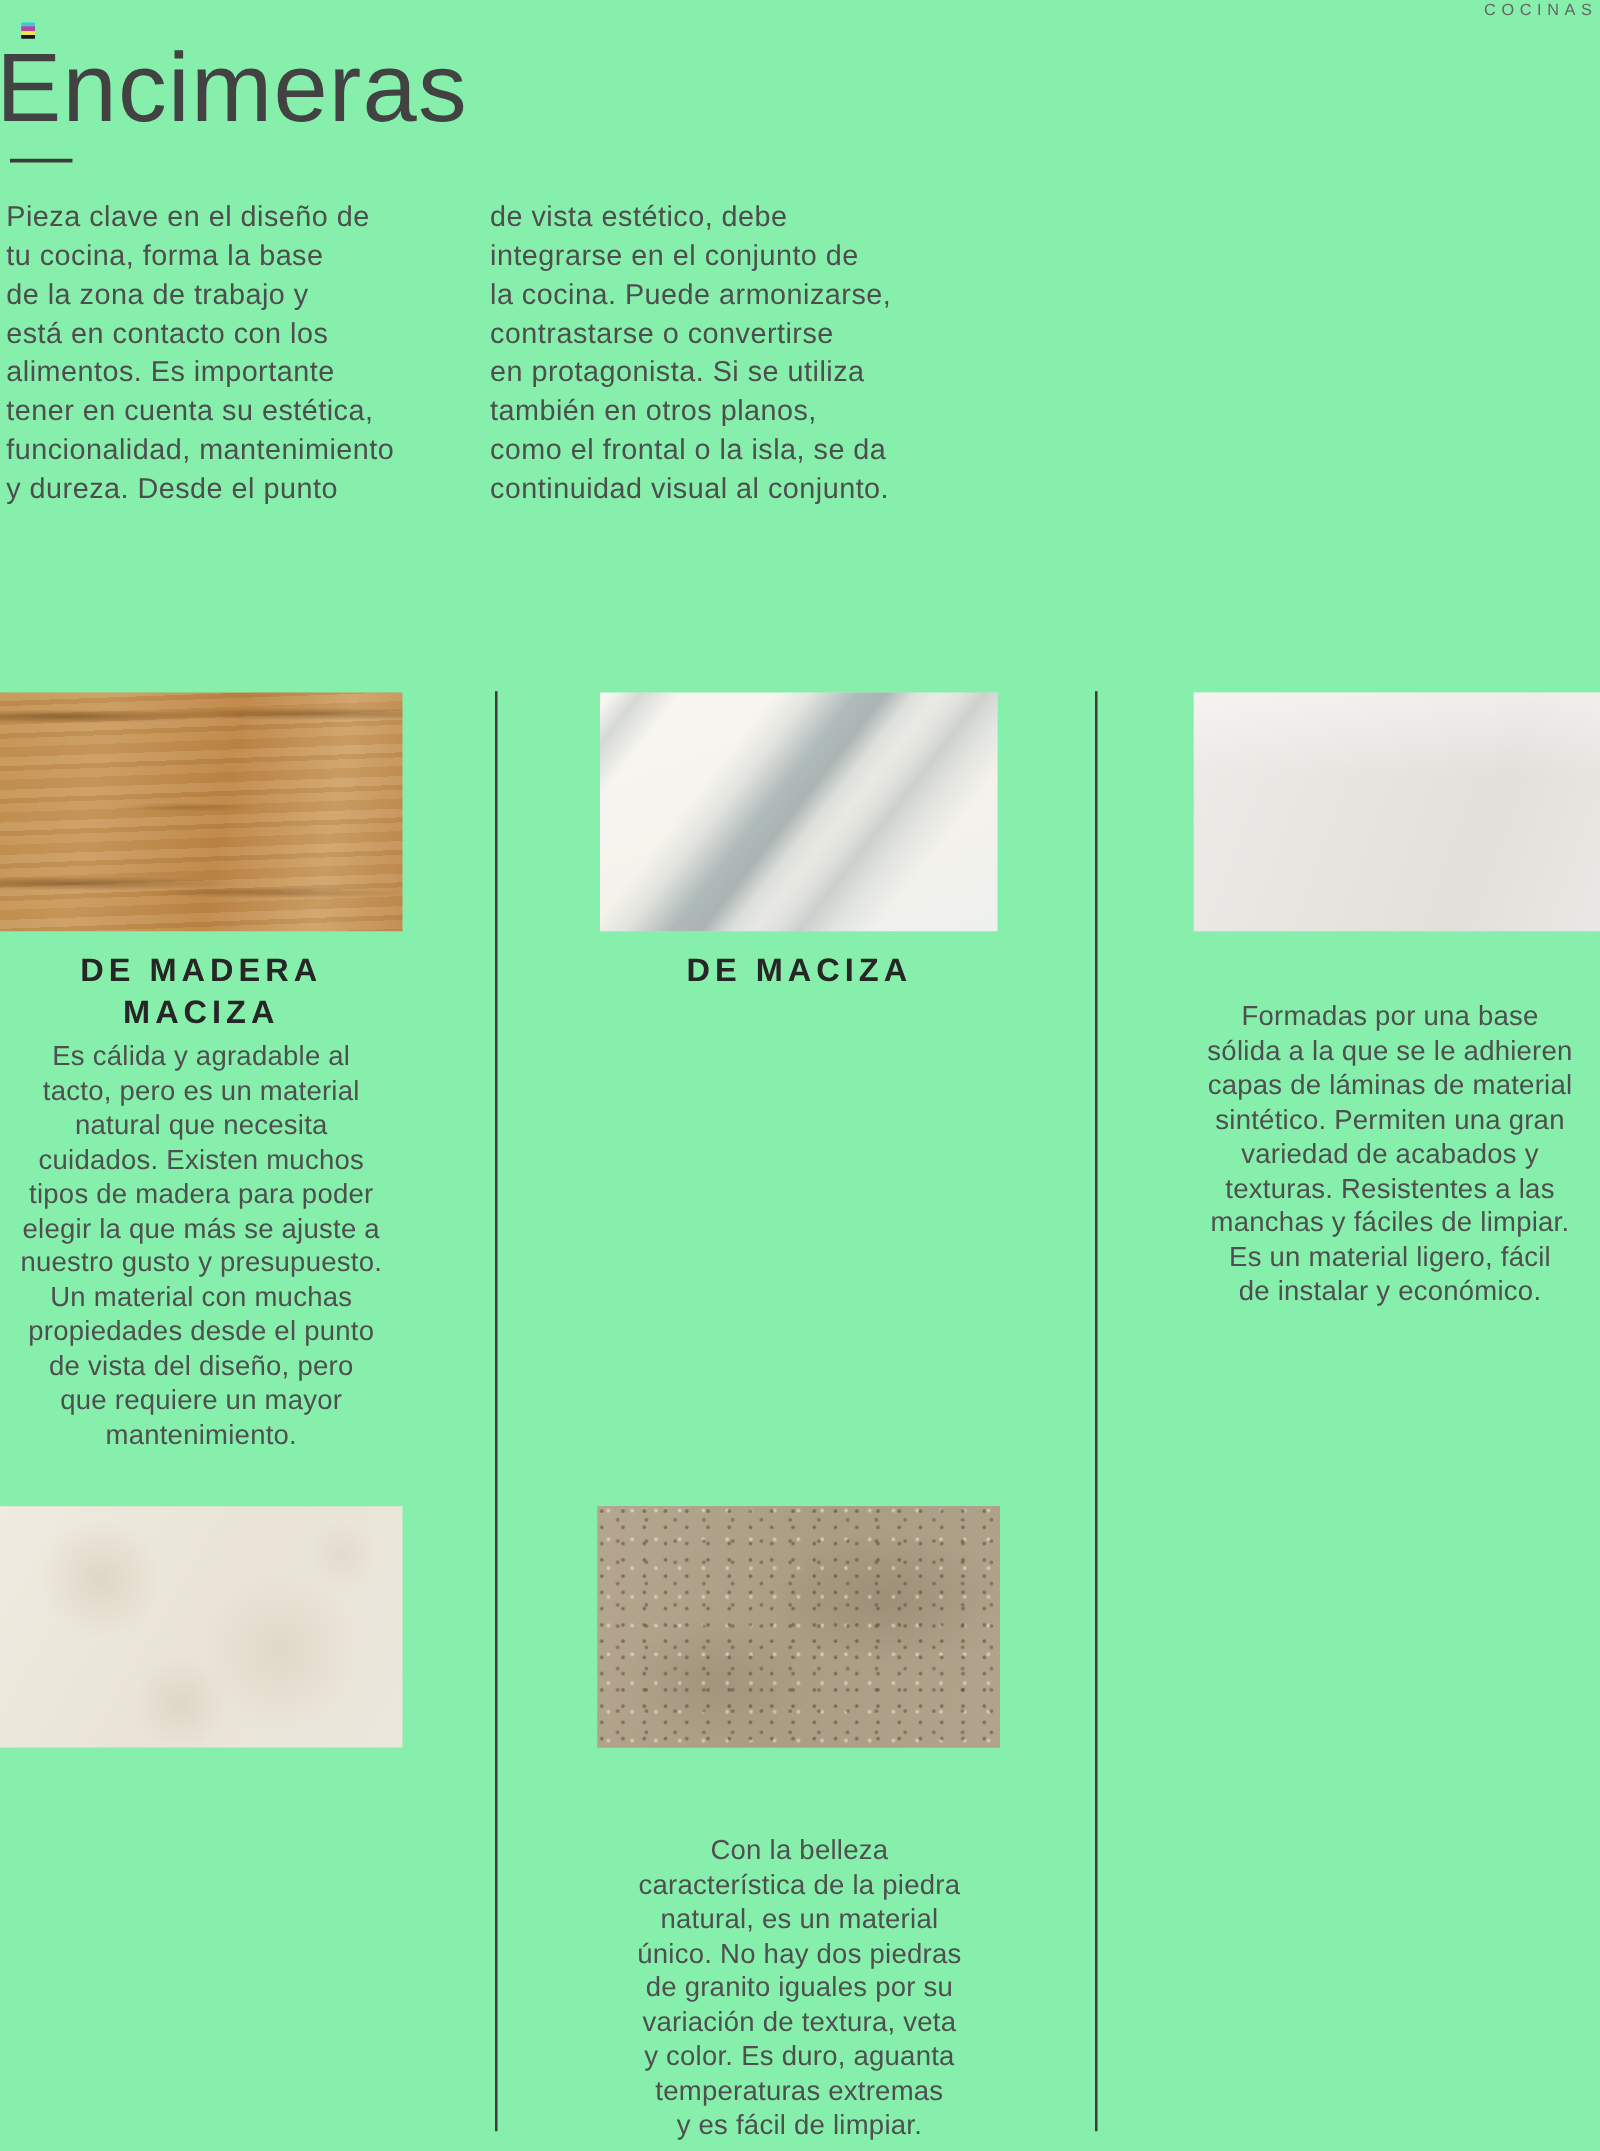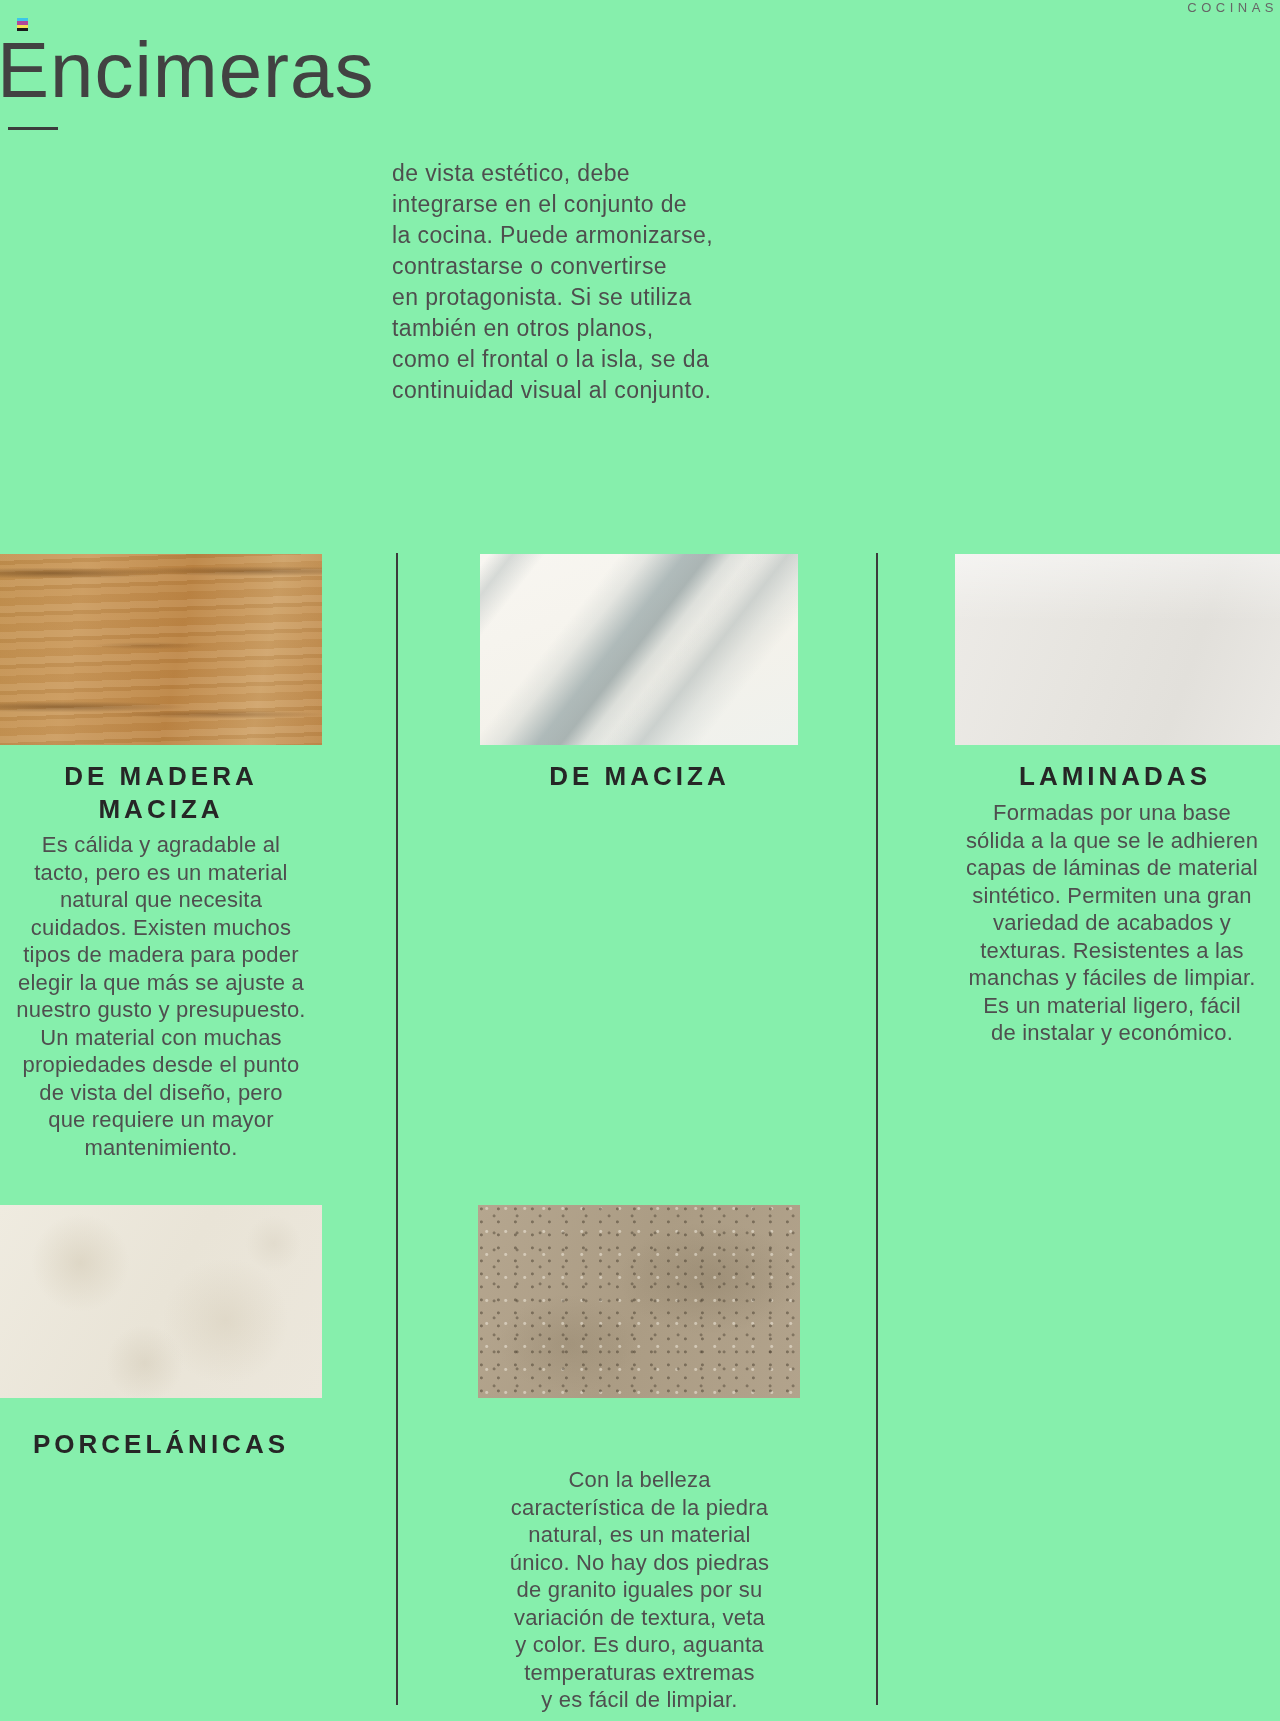--- a/index.html
+++ b/index.html
@@ -127,20 +127,28 @@
     <i class="s2"></i>
     <i class="s3"></i>
     <i class="s4"></i>
   </div>
 
   <div class="kicker">COCINAS</div>
 
   <h1 class="title">Encimeras</h1>
   <div class="title-rule"></div>
 
+  <p class="intro col-a">Pieza clave en el diseño de
+tu cocina, forma la base
+de la zona de trabajo y
+está en contacto con los
+alimentos. Es importante
+tener en cuenta su estética,
+funcionalidad, mantenimiento
+y dureza. Desde el punto</p>
   <p class="intro col-b">de vista estético, debe
 integrarse en el conjunto de
 la cocina. Puede armonizarse,
 contrastarse o convertirse
 en protagonista. Si se utiliza
 también en otros planos,
 como el frontal o la isla, se da
 continuidad visual al conjunto.</p>
 
   <div class="vline vline-1"></div>
@@ -162,32 +170,30 @@
 elegir la que más se ajuste a
 nuestro gusto y presupuesto.
 Un material con muchas
 propiedades desde el punto
 de vista del diseño, pero
 que requiere un mayor
 mantenimiento.</p>
 
   <h2 class="mat-h h-cuarzo">DE MACIZA</h2>
 
-  <h2 class="mat-h h-laminadas">LAMINADAS</h2>
   <p class="mat-b b-laminadas">Formadas por una base
 sólida a la que se le adhieren
 capas de láminas de material
 sintético. Permiten una gran
 variedad de acabados y
 texturas. Resistentes a las
 manchas y fáciles de limpiar.
 Es un material ligero, fácil
 de instalar y económico.</p>
 
-  <h2 class="mat-h h-porcelanicas">PORCELÁNICAS</h2>
 
   <p class="mat-b b-granito">Con la belleza
 característica de la piedra
 natural, es un material
 único. No hay dos piedras
 de granito iguales por su
 variación de textura, veta
 y color. Es duro, aguanta
 temperaturas extremas
 y es fácil de limpiar.</p>

